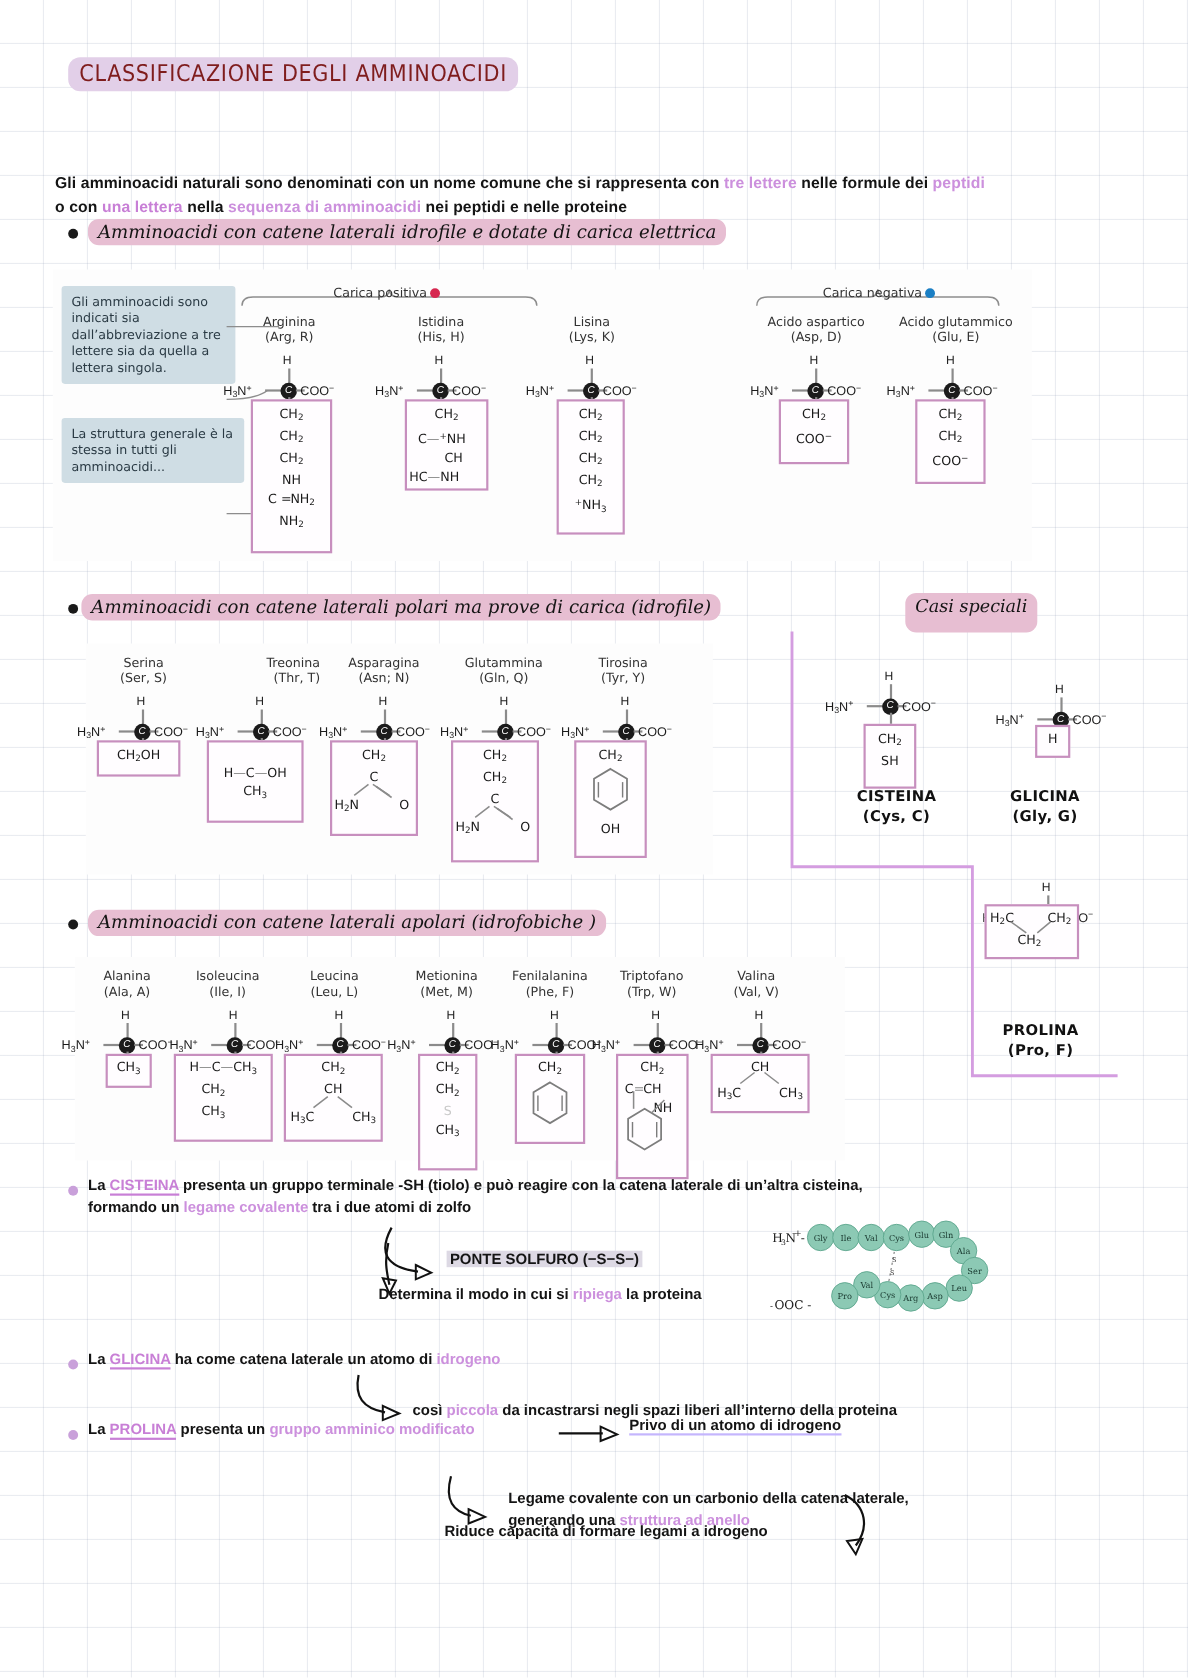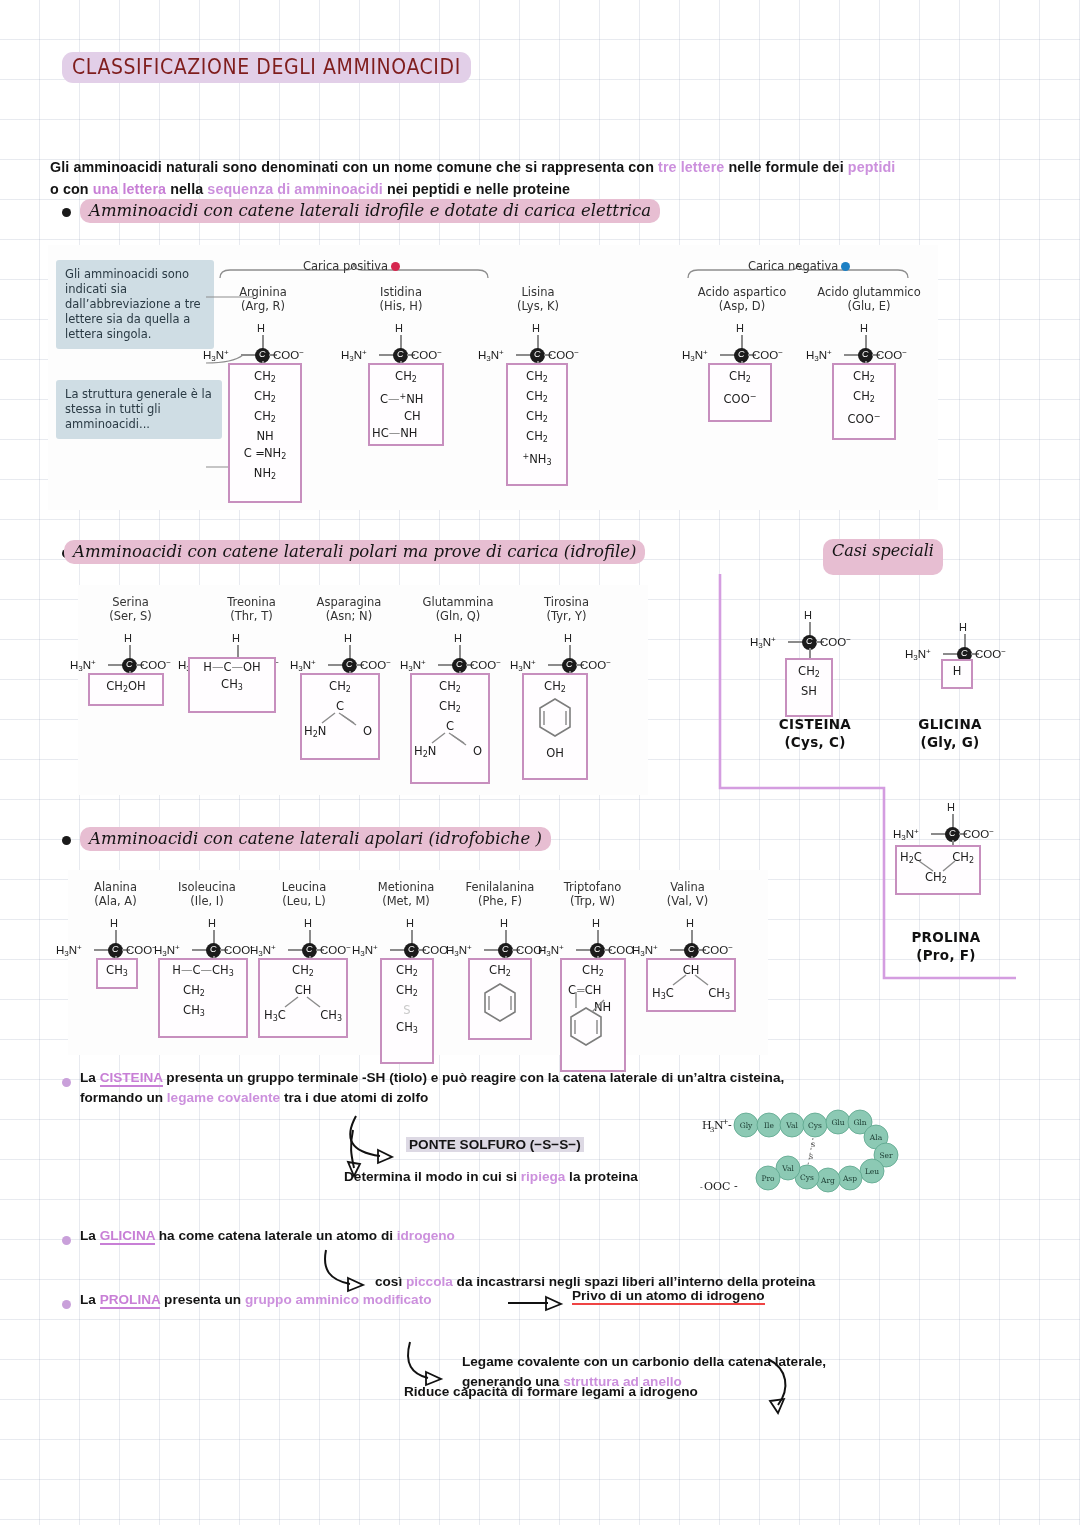--- a/index.html
+++ b/index.html
@@ -92,21 +92,21 @@
   .special-lbl{
     position:absolute;text-align:center;font-weight:bold;font-size:13.5px;
     line-height:18px;color:#111;letter-spacing:.3px;
     font-family:"DejaVu Sans","Liberation Sans",sans-serif;
   }
 
   
   .bnote{position:absolute;font-size:13.6px;line-height:20px;color:#141414;font-weight:bold;}
   .ul-pk{color:#c87fd6;border-bottom:2px solid #c87fd6;font-weight:bold;}
   .hl-grey{background:#ddd9e4;padding:0 3px;}
-  .ul-blk{border-bottom:2px solid #ef4444;}
+  .ul-blk{border-bottom:2px solid #c4b5fd;}
   .bullet-lilac{position:absolute;width:9px;height:9px;border-radius:50%;background:#c9a0da;}
 
   svg{position:absolute;overflow:visible;}
   .bead{fill:#8cc9b4;}
 </style>
 </head>
 <body>
 
 <div class="abs title">CLASSIFICAZIONE DEGLI AMMINOACIDI</div>
 
@@ -223,21 +223,21 @@
       <i class="lnr"></i>
     <span class="rg">COO<span class="sup">−</span></span>
     <i class="dn"></i>
   </div>
   <div class="sidebox" style="left:784px;top:118px;width:60px;height:70px;padding-top:3px;">
     CH<span class="sub">2</span><br>CH<span class="sub">2</span><br>COO<span class="sup">−</span>
   </div>
 </div>
 
 <div class="abs sec-bullet" style="left:62px;top:549px;"></div>
-<div class="abs sec-head" style="left:64px;top:540px;">Amminoacidi con catene laterali polari ma prove di carica (idrofile)</div>
+<div class="abs sec-head" style="left:74px;top:540px;">Amminoacidi con catene laterali polari ma prove di carica (idrofile)</div>
 <div class="abs casi" style="left:823px;top:539px;">Casi speciali</div>
 
 <div class="fig" style="left:78px;top:585px;width:570px;height:210px;">
 
   <div class="aa-name" style="left:0px;top:10px;width:105px;">
     <span>Serina</span><br><span>(Ser, S)</span>
   </div>
   <div class="core" style="left:-8px;top:48px;">
     <span class="hh">H</span>
       <i class="vbar"></i>
@@ -245,34 +245,34 @@
     <i class="lnl"></i>
       <i class="cdot"></i>
       <i class="lnr"></i>
     <span class="rg">COO<span class="sup">−</span></span>
     <i class="dn"></i>
   </div>
   <div class="sidebox" style="left:10px;top:88px;width:72px;height:26px;padding-top:3px;">
     CH<span class="sub">2</span>OH
   </div>
 
-  <div class="aa-name" style="left:121px;top:10px;width:105px;">
+  <div class="aa-name" style="left:108px;top:10px;width:105px;text-align:right;">
     <span>Treonina</span><br><span>(Thr, T)</span>
   </div>
   <div class="core" style="left:100px;top:48px;">
     <span class="hh">H</span>
       <i class="vbar"></i>
     <span class="lf">H<span class="sub">3</span>N<span class="sup">+</span></span>
     <i class="lnl"></i>
       <i class="cdot"></i>
       <i class="lnr"></i>
     <span class="rg">COO<span class="sup">−</span></span>
     <i class="dn"></i>
   </div>
-  <div class="sidebox" style="left:110px;top:72px;width:84px;height:52px;padding-top:0;">
+  <div class="sidebox" style="left:110px;top:88px;width:84px;height:52px;padding-top:19px;">
     H<span style="color:#888">—</span>C<span style="color:#888">—</span>OH<br>CH<span class="sub">3</span>
   </div>
 
   <div class="aa-name" style="left:216px;top:10px;width:110px;">
     <span>Asparagina</span><br><span>(Asn; N)</span>
   </div>
   <div class="core" style="left:212px;top:48px;">
     <span class="hh">H</span>
       <i class="vbar"></i>
     <span class="lf">H<span class="sub">3</span>N<span class="sup">+</span></span>
@@ -384,21 +384,21 @@
 <div class="core abs" style="left:893px;top:802px;">
   <span class="hh">H</span>
     <i class="vbar"></i>
   <span class="lf">H<span class="sub">3</span>N<span class="sup">+</span></span>
   <i class="lnl"></i>
     <i class="cdot"></i>
     <i class="lnr"></i>
   <span class="rg">COO<span class="sup">−</span></span>
   <i class="dn"></i>
 </div>
-<div class="sidebox abs" style="left:895px;top:845px;width:82px;height:44px;padding-top:2px;text-align:right;">
+<div class="sidebox abs" style="left:895px;top:822px;width:82px;height:44px;padding-top:2px;text-align:right;">
   <span style="position:absolute;left:3px;top:2px;">H<span class="sub">2</span>C</span>
   <span style="position:absolute;right:5px;top:2px;">CH<span class="sub">2</span></span>
   <span style="position:absolute;left:28px;top:22px;">CH<span class="sub">2</span></span>
   <svg style="left:0;top:0;width:82px;height:44px;">
     <line x1="22" y1="14" x2="36" y2="24" stroke="#8b8b8b" stroke-width="1.4"></line>
     <line x1="58" y1="14" x2="46" y2="24" stroke="#8b8b8b" stroke-width="1.4"></line>
   </svg>
 </div>
 <div class="special-lbl" style="left:876px;top:928px;width:140px;">
   <span>PROLINA</span><br><span>(Pro, F)</span>

